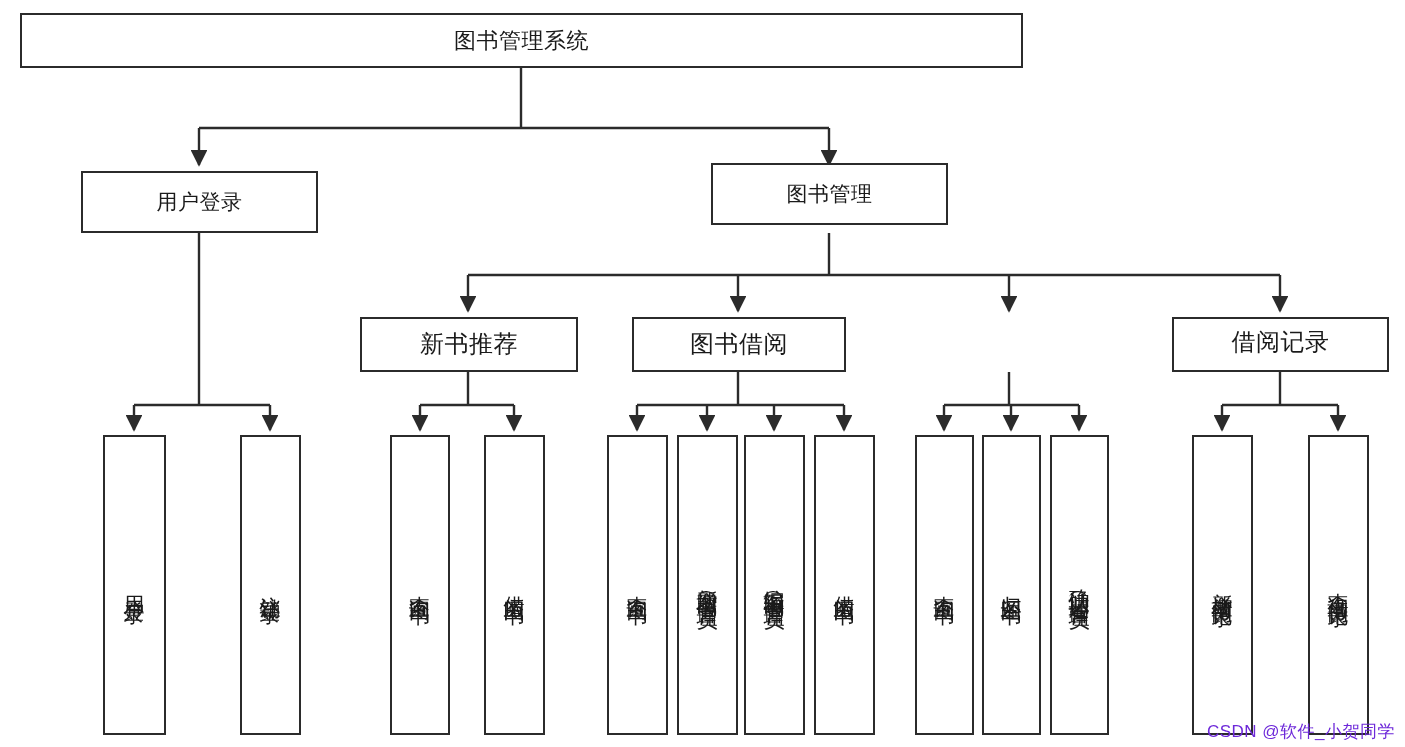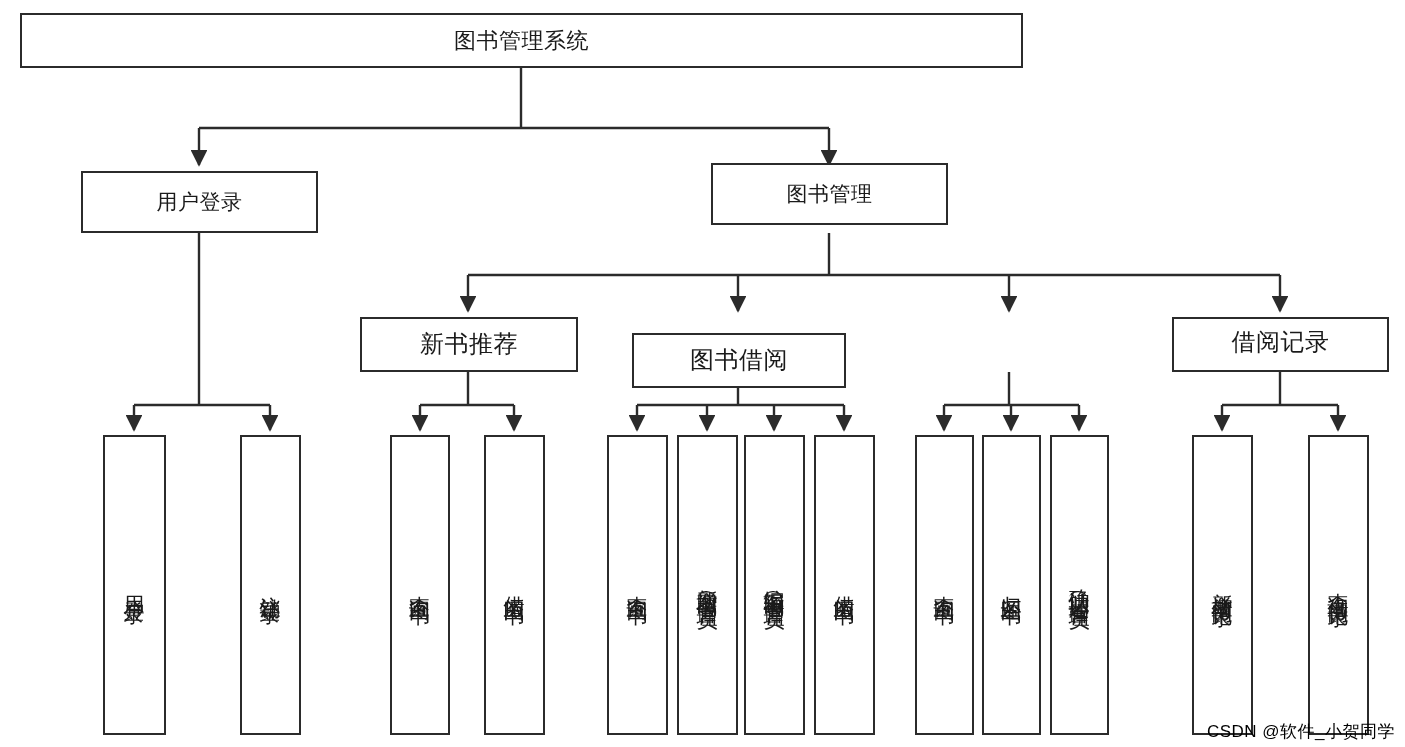--- a/index.html
+++ b/index.html
@@ -54,21 +54,21 @@
     text-orientation: upright;
     letter-spacing: 3px;
     line-height: 1;
     max-height: 100%;
   }
   #watermark {
     position: absolute;
     right: 10px;
     bottom: 4px;
     font-size: 17px;
-    color: #000000;
+    color: #6d28d9;
     white-space: nowrap;
     letter-spacing: 0.5px;
   }
 </style>
 </head>
 <body>
 
 <div id="canvas">
 
   <svg id="edges" viewBox="0 0 1405 747" width="1405" height="747">
@@ -128,21 +128,21 @@
   <div class="node level1" style="left:81px; top:171px; width:237px; height:62px;">
     <span class="node-label">用户登录</span>
   </div>
   <div class="node level1" style="left:711px; top:163px; width:237px; height:62px;">
     <span class="node-label">图书管理</span>
   </div>
 
   <div class="node level2" style="left:360px; top:317px; width:218px; height:55px;">
     <span class="node-label">新书推荐</span>
   </div>
-  <div class="node level2" style="left:632px; top:317px; width:214px; height:55px;margin-top:16px;">
+  <div class="node level2" style="left:632px; top:317px; width:214px; height:55px;">
     <span class="node-label">图书借阅</span>
   </div>
   <div class="node level2" style="left:1172px; top:317px; width:217px; height:55px;font-family:Liberation Mono, monospace;">
     <span class="node-label">借阅记录</span>
   </div>
 
   <div class="node leaf" style="left:103px; top:435px; width:63px; height:300px;">
     <span class="node-label">用户登录</span>
   </div>
   <div class="node leaf" style="left:240px; top:435px; width:61px; height:300px;">

